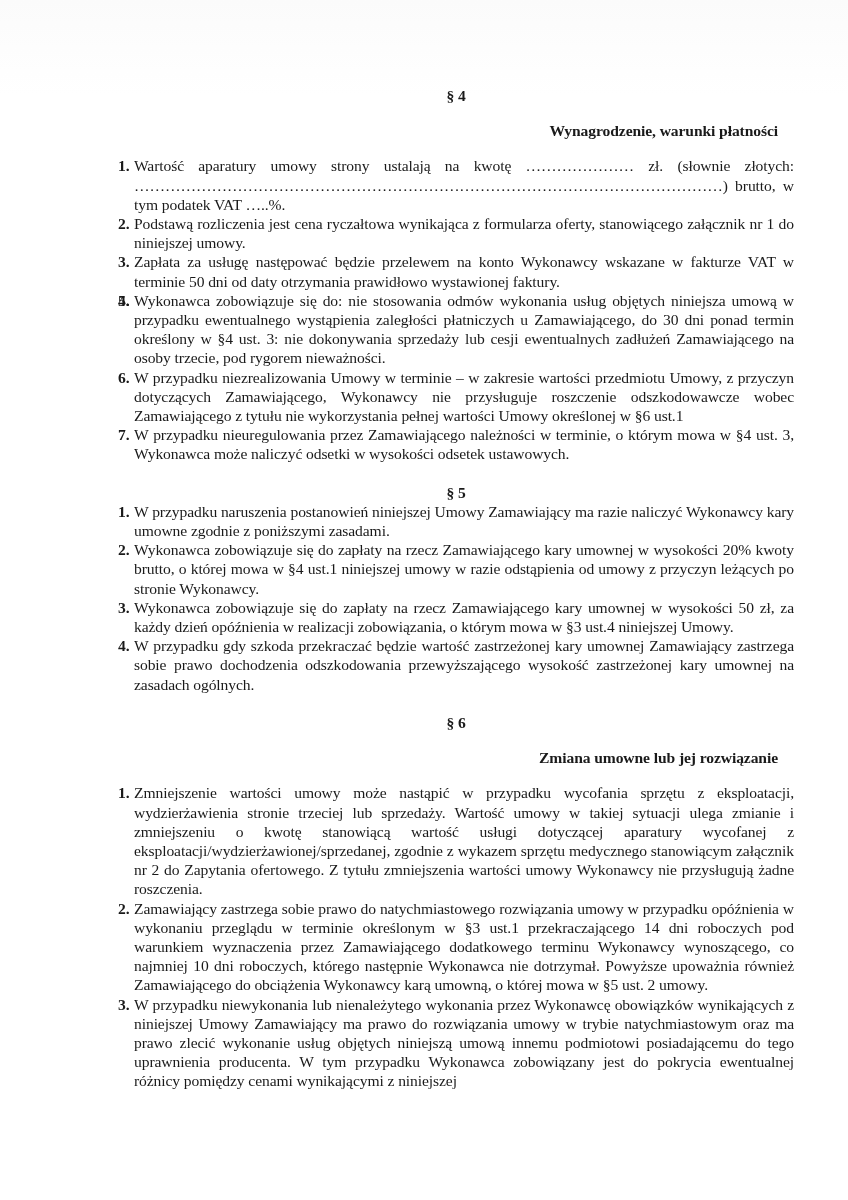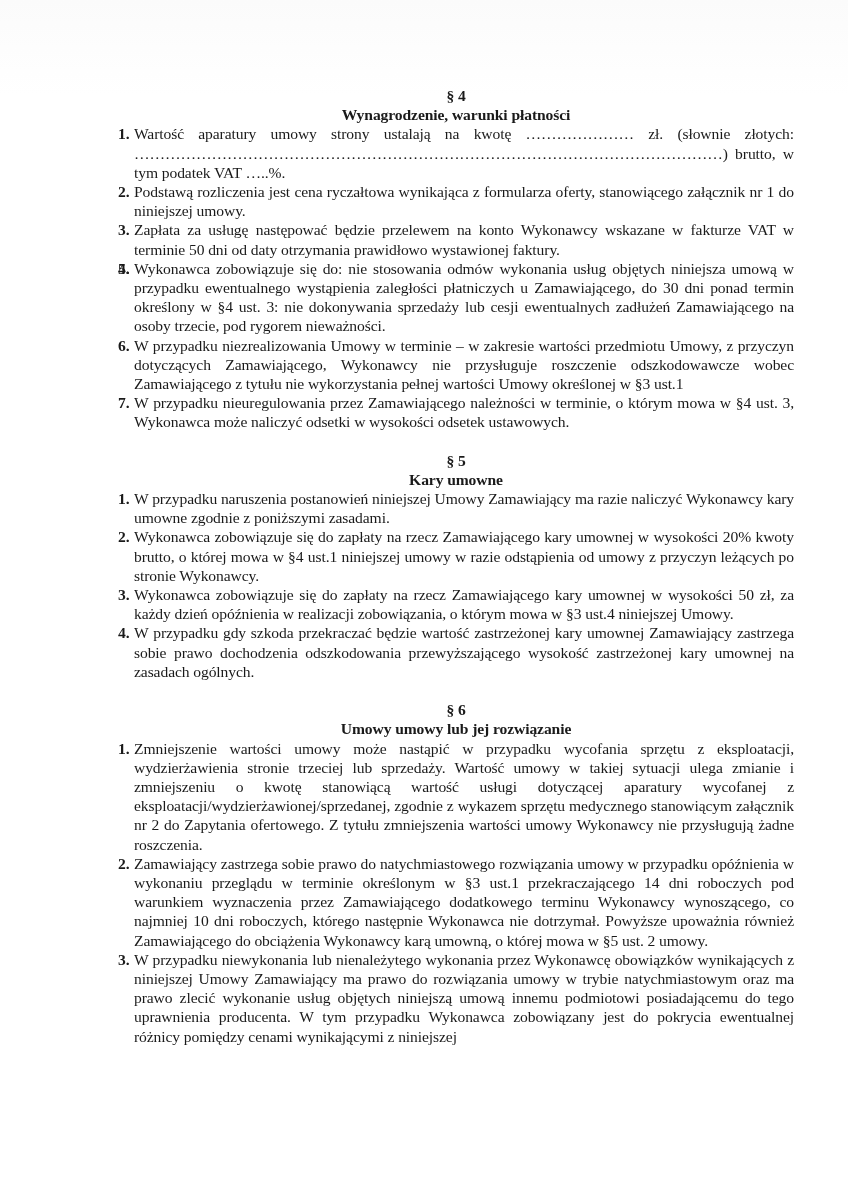--- a/index.html
+++ b/index.html
@@ -11,21 +11,21 @@
   .page {
     position: relative; width: 848px; height: 1200px;
     background: linear-gradient(180deg, #fbfbfb 0%, #ffffff 8%, #ffffff 100%);
   }
   .content {
     position: absolute; left: 118px; top: 86px; width: 676px;
     font-size: 15.6px; line-height: 19.2px;
     letter-spacing: -0.1px;
   }
   .sec-num { text-align: center; font-weight: bold; margin: 0; }
-  .sec-title { text-align: center; font-weight: bold; margin: 0; }
+  .sec-title { text-align: right; font-weight: bold; margin: 16px; }
   ol { list-style: none; margin: 0; padding: 0; }
   li { position: relative; padding-left: 16px; text-align: justify; margin: 0; }
   li .num { position: absolute; left: 0; top: 0; font-weight: bold; }
   .section { margin-bottom: 19px; }
   .section + .section { margin-top: 0; }
 </style>
 </head>
 <body>
 
 <div class="page">
@@ -33,39 +33,38 @@
 
     <div class="section">
       <p class="sec-num">§ 4</p>
       <p class="sec-title">Wynagrodzenie, warunki płatności</p>
       <ol>
         <li><span class="num">1.</span><span>Wartość aparatury umowy strony ustalają na kwotę ………………… zł. (słownie złotych: ……………………………………………………………………………………………………) brutto, w tym podatek VAT …..%.</span></li>
         <li><span class="num">2.</span><span>Podstawą rozliczenia jest cena ryczałtowa wynikająca z formularza oferty, stanowiącego załącznik nr 1 do niniejszej umowy.</span></li>
         <li><span class="num">3.</span><span>Zapłata za usługę następować będzie przelewem na konto Wykonawcy wskazane w fakturze VAT w terminie 50 dni od daty otrzymania prawidłowo wystawionej faktury.</span></li>
         <li><span class="num">4.</span></li>
         <li><span class="num">5.</span><span>Wykonawca zobowiązuje się do: nie stosowania odmów wykonania usług objętych niniejsza umową w  przypadku ewentualnego wystąpienia zaległości płatniczych u Zamawiającego, do 30 dni ponad termin określony w §4 ust. 3: nie dokonywania sprzedaży lub cesji ewentualnych zadłużeń Zamawiającego na osoby trzecie, pod rygorem nieważności.</span></li>
-        <li><span class="num">6.</span><span>W przypadku niezrealizowania Umowy w terminie – w zakresie wartości przedmiotu Umowy, z przyczyn dotyczących Zamawiającego, Wykonawcy nie przysługuje roszczenie odszkodowawcze wobec Zamawiającego z tytułu nie wykorzystania pełnej wartości Umowy określonej w §3 ust.1</span></li>
+        <li><span class="num">6.</span><span>W przypadku niezrealizowania Umowy w terminie – w zakresie wartości przedmiotu Umowy, z przyczyn dotyczących Zamawiającego, Wykonawcy nie przysługuje roszczenie odszkodowawcze wobec Zamawiającego z tytułu nie wykorzystania pełnej wartości Umowy określonej w §6 ust.1</span></li>
         <li><span class="num">7.</span><span> W przypadku nieuregulowania przez Zamawiającego należności w terminie, o którym mowa w §4 ust. 3, Wykonawca może naliczyć odsetki w wysokości odsetek ustawowych.</span></li>
       </ol>
     </div>
 
     <div class="section">
       <p class="sec-num">§ 5</p>
-      <p class="sec-title">Kary umowne</p>
       <ol>
         <li><span class="num">1.</span><span>W przypadku naruszenia postanowień niniejszej Umowy Zamawiający ma razie naliczyć Wykonawcy kary umowne zgodnie z poniższymi zasadami.</span></li>
         <li><span class="num">2.</span><span>Wykonawca zobowiązuje się do zapłaty na rzecz Zamawiającego kary umownej w wysokości 20% kwoty brutto, o której mowa w §4 ust.1 niniejszej umowy w razie odstąpienia od umowy z przyczyn leżących po stronie Wykonawcy.</span></li>
         <li><span class="num">3.</span><span>Wykonawca zobowiązuje się do zapłaty na rzecz Zamawiającego kary umownej w wysokości 50 zł, za każdy dzień opóźnienia w realizacji zobowiązania, o którym mowa w §3 ust.4 niniejszej Umowy.</span></li>
         <li><span class="num">4.</span><span>W przypadku gdy szkoda przekraczać będzie wartość zastrzeżonej kary umownej Zamawiający zastrzega sobie prawo dochodzenia odszkodowania przewyższającego wysokość zastrzeżonej kary umownej na zasadach ogólnych.</span></li>
       </ol>
     </div>
 
     <div class="section">
       <p class="sec-num">§ 6</p>
-      <p class="sec-title">Umowy umowy lub jej rozwiązanie</p>
+      <p class="sec-title">Zmiana umowne lub jej rozwiązanie</p>
       <ol>
         <li><span class="num">1.</span><span>Zmniejszenie wartości umowy może nastąpić w przypadku wycofania sprzętu z eksploatacji, wydzierżawienia stronie trzeciej lub sprzedaży. Wartość umowy w takiej sytuacji ulega zmianie i zmniejszeniu o kwotę stanowiącą wartość usługi dotyczącej aparatury wycofanej z eksploatacji/wydzierżawionej/sprzedanej, zgodnie z wykazem sprzętu medycznego stanowiącym załącznik nr 2 do Zapytania ofertowego. Z tytułu zmniejszenia wartości umowy Wykonawcy nie przysługują żadne roszczenia.</span></li>
         <li><span class="num">2.</span><span>Zamawiający zastrzega sobie prawo do natychmiastowego rozwiązania umowy w przypadku opóźnienia w wykonaniu przeglądu w terminie określonym w §3 ust.1 przekraczającego 14 dni roboczych pod warunkiem wyznaczenia przez Zamawiającego dodatkowego terminu Wykonawcy wynoszącego, co najmniej 10 dni roboczych, którego następnie Wykonawca nie dotrzymał. Powyższe upoważnia również Zamawiającego do obciążenia Wykonawcy karą umowną, o której mowa w §5 ust. 2 umowy.</span></li>
         <li><span class="num">3.</span><span>W przypadku niewykonania lub nienależytego wykonania przez Wykonawcę obowiązków wynikających z niniejszej Umowy Zamawiający ma prawo do rozwiązania umowy w trybie natychmiastowym oraz ma prawo zlecić wykonanie usług objętych niniejszą umową innemu podmiotowi posiadającemu do tego uprawnienia producenta. W tym przypadku Wykonawca zobowiązany jest do pokrycia ewentualnej różnicy pomiędzy cenami wynikającymi z niniejszej</span></li>
       </ol>
     </div>
 
   </div>
 </div>
 

